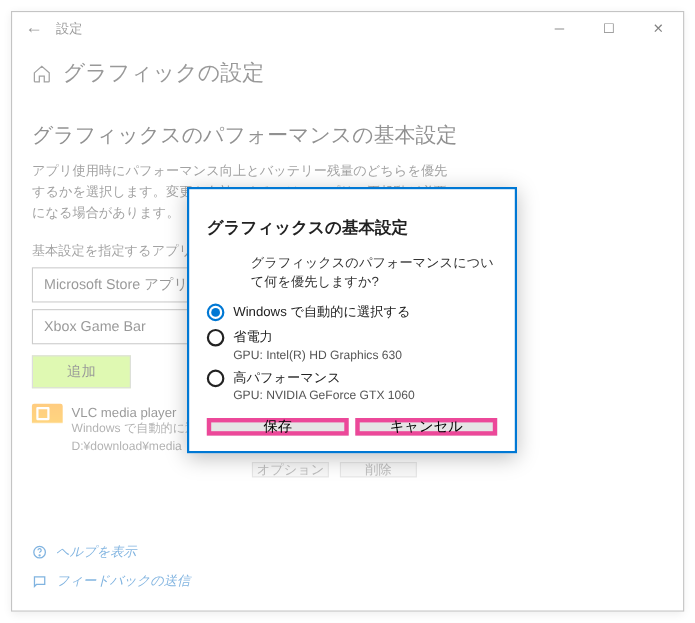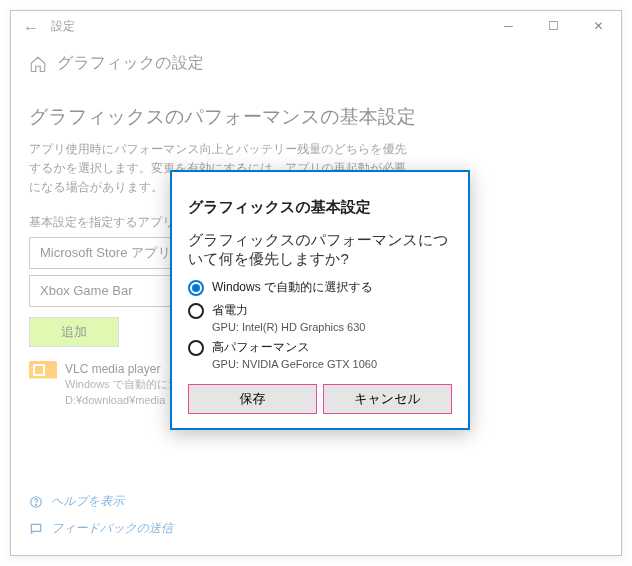--- a/index.html
+++ b/index.html
@@ -5,21 +5,21 @@
 * { margin: 0; padding: 0; box-sizing: border-box; font-family: "Yu Gothic UI", "Segoe UI", sans-serif; }
 body { background: #fff; width: 632px; height: 566px; position: relative; overflow: hidden; }
 .window { position: absolute; inset: 10px; border: 1px solid #888; background: #fff; box-shadow: 0 2px 8px rgba(0,0,0,0.15); }
 .titlebar { height: 30px; display: flex; align-items: center; padding-left: 8px; }
 .titlebar .back { width: 24px; height: 24px; display: flex; align-items: center; justify-content: center; font-size: 16px; color: #333; }
 .titlebar .title { font-size: 12px; color: #333; margin-left: 8px; }
 .titlebar .spacer { flex: 1; }
 .titlebar .ctrl { width: 45px; height: 30px; display: flex; align-items: center; justify-content: center; font-size: 12px; }
 .hdr { padding: 12px 18px 6px; display: flex; align-items: center; gap: 10px; }
 .home-icon { width: 18px; height: 18px; color: #444; }
-.hdr h1 { font-size: 16px; font-weight: 400; color: #333; }
+.hdr h1 { font-size: 20px; font-weight: 400; color: #333; }
 .content { padding: 8px 18px; color: #333; font-size: 13px; }
 .subhead { font-size: 19px; margin: 16px 0 10px; color: #222; }
 .desc { font-size: 12px; color: #444; line-height: 1.6; max-width: 380px; }
 .lbl { font-size: 12px; color: #444; margin-top: 16px; }
 .dropdown { width: 280px; height: 32px; border: 1px solid #999; background: #fff; display: flex; align-items: center; padding: 0 10px; font-size: 13px; margin-top: 6px; position: relative; }
 .dropdown::after { content: ""; position: absolute; right: 10px; top: 13px; width: 0; height: 0; border-left: 4px solid transparent; border-right: 4px solid transparent; border-top: 5px solid #555; }
 .btn { width: 90px; height: 30px; border: 1px solid #bbb; background: #bef264; font-size: 13px; margin-top: 10px; display: inline-flex; align-items: center; justify-content: center; }
 .app-item { display: flex; gap: 8px; margin-top: 14px; align-items: flex-start; }
 .app-icon { width: 28px; height: 28px; background: linear-gradient(#f90 0%, #fa0 60%, #fff 65%); border-radius: 2px; position: relative; }
 .app-icon::before { content: ""; position: absolute; left: 4px; top: 3px; width: 8px; height: 8px; border: 2px solid #fff; border-radius: 1px; }
@@ -27,29 +27,29 @@
 .app-txt .sub { color: #666; font-size: 11px; }
 .footer { position: absolute; bottom: 18px; left: 18px; font-size: 12px; }
 .footer a { display: flex; align-items: center; gap: 8px; color: #0067c0; text-decoration: none; margin-top: 10px; font-style: italic; }
 .footer .ico { width: 14px; height: 14px; color: #0067c0; }
 .disabled-buttons { margin-top: 6px; display: flex; gap: 10px; margin-left: 200px; }
 .gbtn { width: 70px; height: 14px; border: 1px solid #ccc; background: #eee; font-size: 12px; display: inline-flex; align-items: center; justify-content: center; color: #777; }
 
 .overlay { position: absolute; inset: 0; background: rgba(255,255,255,0.5); }
 .dialog { position: absolute; left: 170px; top: 170px; width: 300px; border: 2px solid #0078d4; background: #fff; box-shadow: 0 4px 18px rgba(0,0,0,0.25); padding: 14px 16px 14px; }
 .dialog h2 { font-size: 15px; font-weight: 600; color: #222; margin-bottom: 14px; margin-top: 12px; }
-.dialog .q { font-size: 15px; color: #333; margin-bottom: 10px; }
+.dialog .q { font-size: 12px; color: #333; margin-bottom: 10px; margin-left: 40px; }
 .radio-row { display: flex; align-items: flex-start; gap: 8px; margin: 6px 0 2px; }
 .radio { width: 16px; height: 16px; border: 2px solid #222; border-radius: 50%; margin-top: 1px; display: flex; align-items: center; justify-content: center; flex-shrink: 0; }
 .radio.sel { border-color: #0078d4; }
 .radio.sel::after { content: ""; width: 8px; height: 8px; background: #0078d4; border-radius: 50%; }
 .radio-txt { font-size: 12px; color: #222; }
 .gpu { font-size: 11px; color: #555; margin-left: 24px; margin-bottom: 4px; }
 .dialog-btns { display: flex; gap: 6px; margin-top: 14px; }
-.dialog-btns .db { flex: 1; height: 30px; border: 1px solid #ec4899; background: #e5e5e5; font-size: 13px; display: flex; align-items: center; justify-content: center; }
+.dialog-btns .db { flex: 1; height: 16px; border: 4px solid #ec4899; background: #e5e5e5; font-size: 13px; display: flex; align-items: center; justify-content: center; }
 </style>
 </head>
 <body>
 
 <div class="window">
   <div class="titlebar">
     <div class="back">←</div>
     <div class="title">設定</div>
     <div class="spacer"></div>
     <div class="ctrl">─</div>

